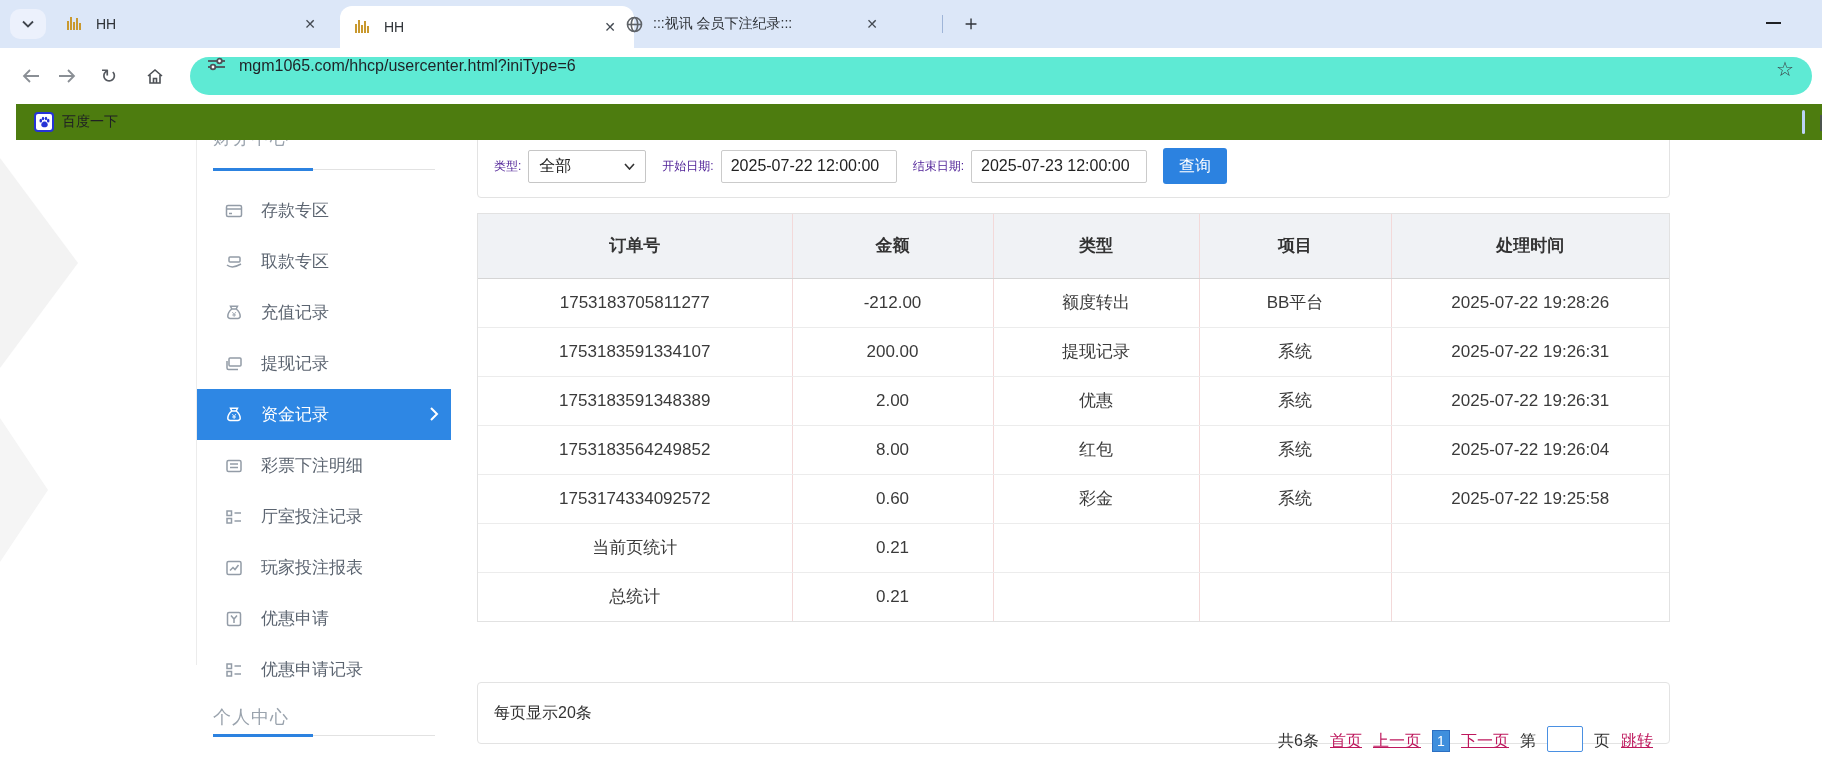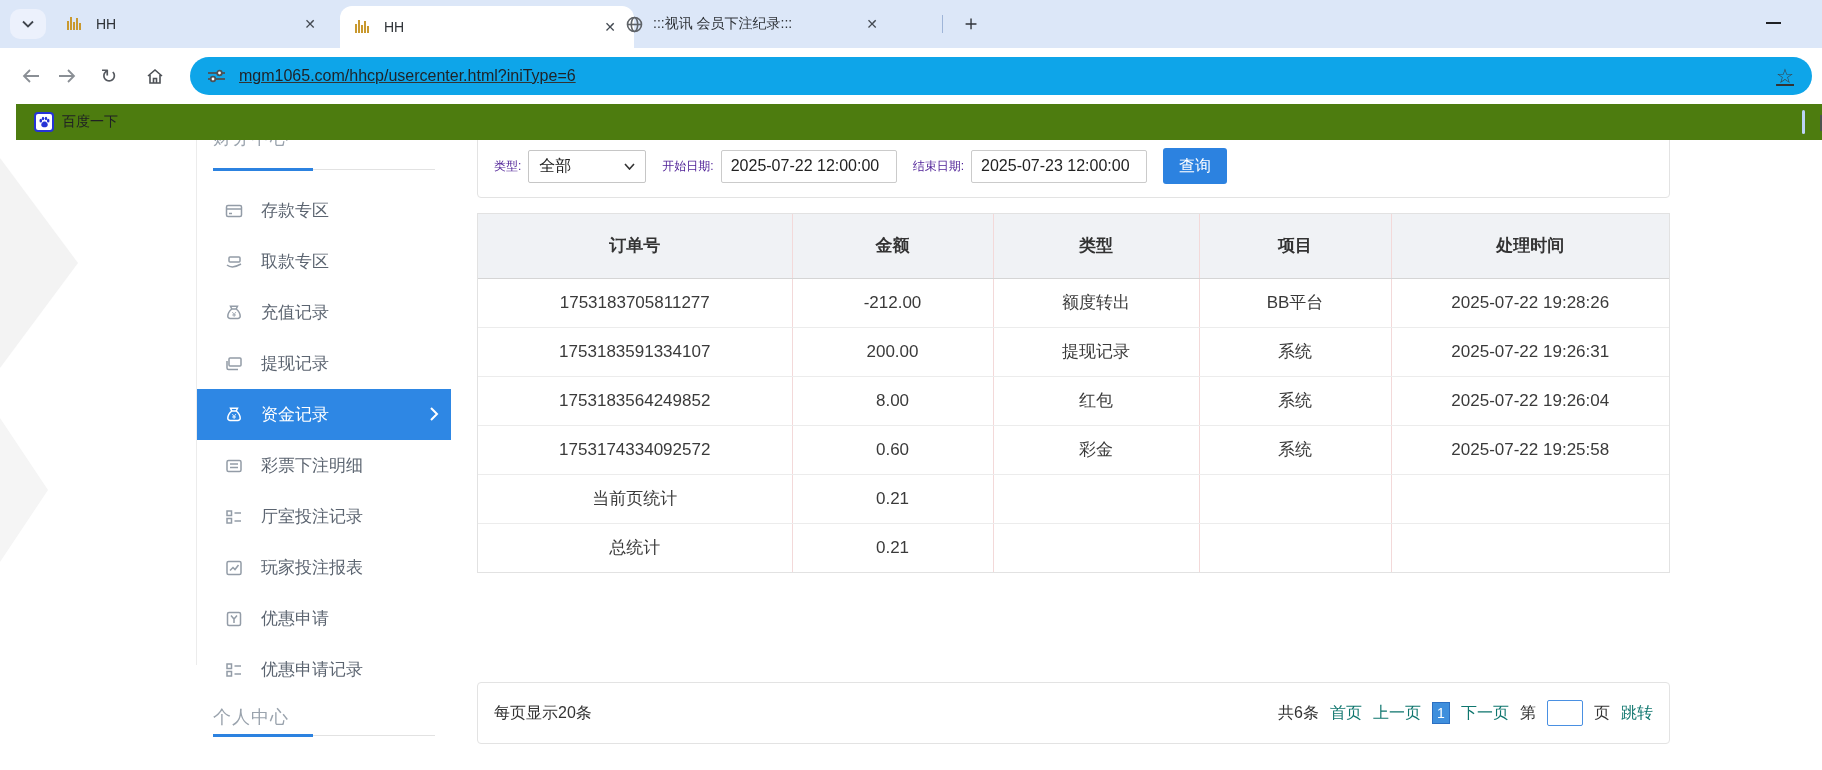--- a/index.html
+++ b/index.html
@@ -27,21 +27,21 @@
   .win-min { position:absolute; left:1766px; top:22px; width:15px; height:2px; background:#1f2125; }
 
   .urlrow { position:absolute; top:48px; left:0; width:1822px; height:56px; background:#fff; }
   .nav-btn { position:absolute; top:13px; width:30px; height:30px; display:flex; align-items:center;
     justify-content:center; border-radius:50%; cursor:pointer; }
   .nav-back    { left:16px; }
   .nav-forward { left:52px; }
   .nav-reload  { left:94px; font-size:20px; color:#55595f; }
   .nav-home    { left:140px; }
   .omnibox { position:absolute; left:190px; top:9px; width:1622px; height:38px; border-radius:19px;
-    background:#0ea5e9; display:flex; align-items:center; padding:0 18px; gap:14px;text-decoration:underline; }
+    background:#5eead4; display:flex; align-items:flex-start; padding:0 18px; gap:14px; }
   .url-text { font-size:16px; color:#1f2227; flex:1; white-space:nowrap; overflow:hidden; }
   .star { font-size:20px; color:#3c4146; cursor:pointer; }
 
   .bookmarkbar { position:absolute; top:104px; left:16px; width:1822px; height:36px; background:#4d7c0f; }
   .bm-item { position:absolute; left:12px; top:5px; height:26px; display:flex; align-items:center; gap:8px;
     padding:0 6px; border-radius:6px; cursor:pointer; }
   .bm-fav { width:20px; height:20px; border:2px solid #2533d6; border-radius:4px;
     display:flex; align-items:center; justify-content:center; background:#fff; }
   .bm-label { font-size:14px; color:#202124; }
   .bm-sep { position:absolute; left:1786px; top:6px; width:3px; height:24px; background:#bcd3f6; border-radius:2px; }
@@ -93,24 +93,24 @@
     border-right:1px solid #f3d9d9; border-bottom:1px solid #d5d5d5; text-align:center; }
   td { height:49px; font-size:17px; color:#3a3a3a; text-align:center;
     border-right:1px solid #f3d9d9; border-bottom:1px solid #ececec; }
   th:last-child, td:last-child { border-right:none; }
   tr:last-child td { border-bottom:none; }
 
   .pager-card { position:absolute; left:0; top:542px; width:1193px; height:62px;
     border:1px solid #e3e3e3; border-radius:4px; background:#fff; }
   .pager-left { position:absolute; left:16px; top:0; height:60px; display:flex; align-items:center;
     font-size:16px; color:#333; }
-  .pager-right { position:absolute; right:16px; top:0; height:60px; display:flex; align-items:center;
+  .pager-right { position:absolute; right:16px; top:9px; height:60px; display:flex; align-items:flex-end;
     gap:11px; font-size:16px; }
   .pg-text { color:#333; }
-  .pg-link { color:#0f766e; cursor:pointer; }
+  .pg-link { color:#be185d; cursor:pointer;text-decoration:underline; }
   .pg-current { min-width:18px; height:22px; padding:0 3px; background:#3f8fdd; border:1px solid #2b6fc2;
     color:#fff; font-size:14px; display:flex; align-items:center; justify-content:center; }
   .pg-input { width:36px; height:26px; border:1px solid #4a90e2; border-radius:2px; font-size:15px;
     text-align:center; font-family:"Liberation Sans","DejaVu Sans",sans-serif; }
 </style>
 </head>
 <body>
 
 <div class="tabbar">
   <div class="tab-search-btn">
@@ -415,20 +415,27 @@
             <td>2025-07-22 19:28:26</td>
           </tr>
           <tr>
             <td>1753183591334107</td>
             <td>200.00</td>
             <td>提现记录</td>
             <td>系统</td>
             <td>2025-07-22 19:26:31</td>
           </tr>
           <tr>
+            <td>1753183591348389</td>
+            <td>2.00</td>
+            <td>优惠</td>
+            <td>系统</td>
+            <td>2025-07-22 19:26:31</td>
+          </tr>
+          <tr>
             <td>1753183564249852</td>
             <td>8.00</td>
             <td>红包</td>
             <td>系统</td>
             <td>2025-07-22 19:26:04</td>
           </tr>
           <tr>
             <td>1753174334092572</td>
             <td>0.60</td>
             <td>彩金</td>

